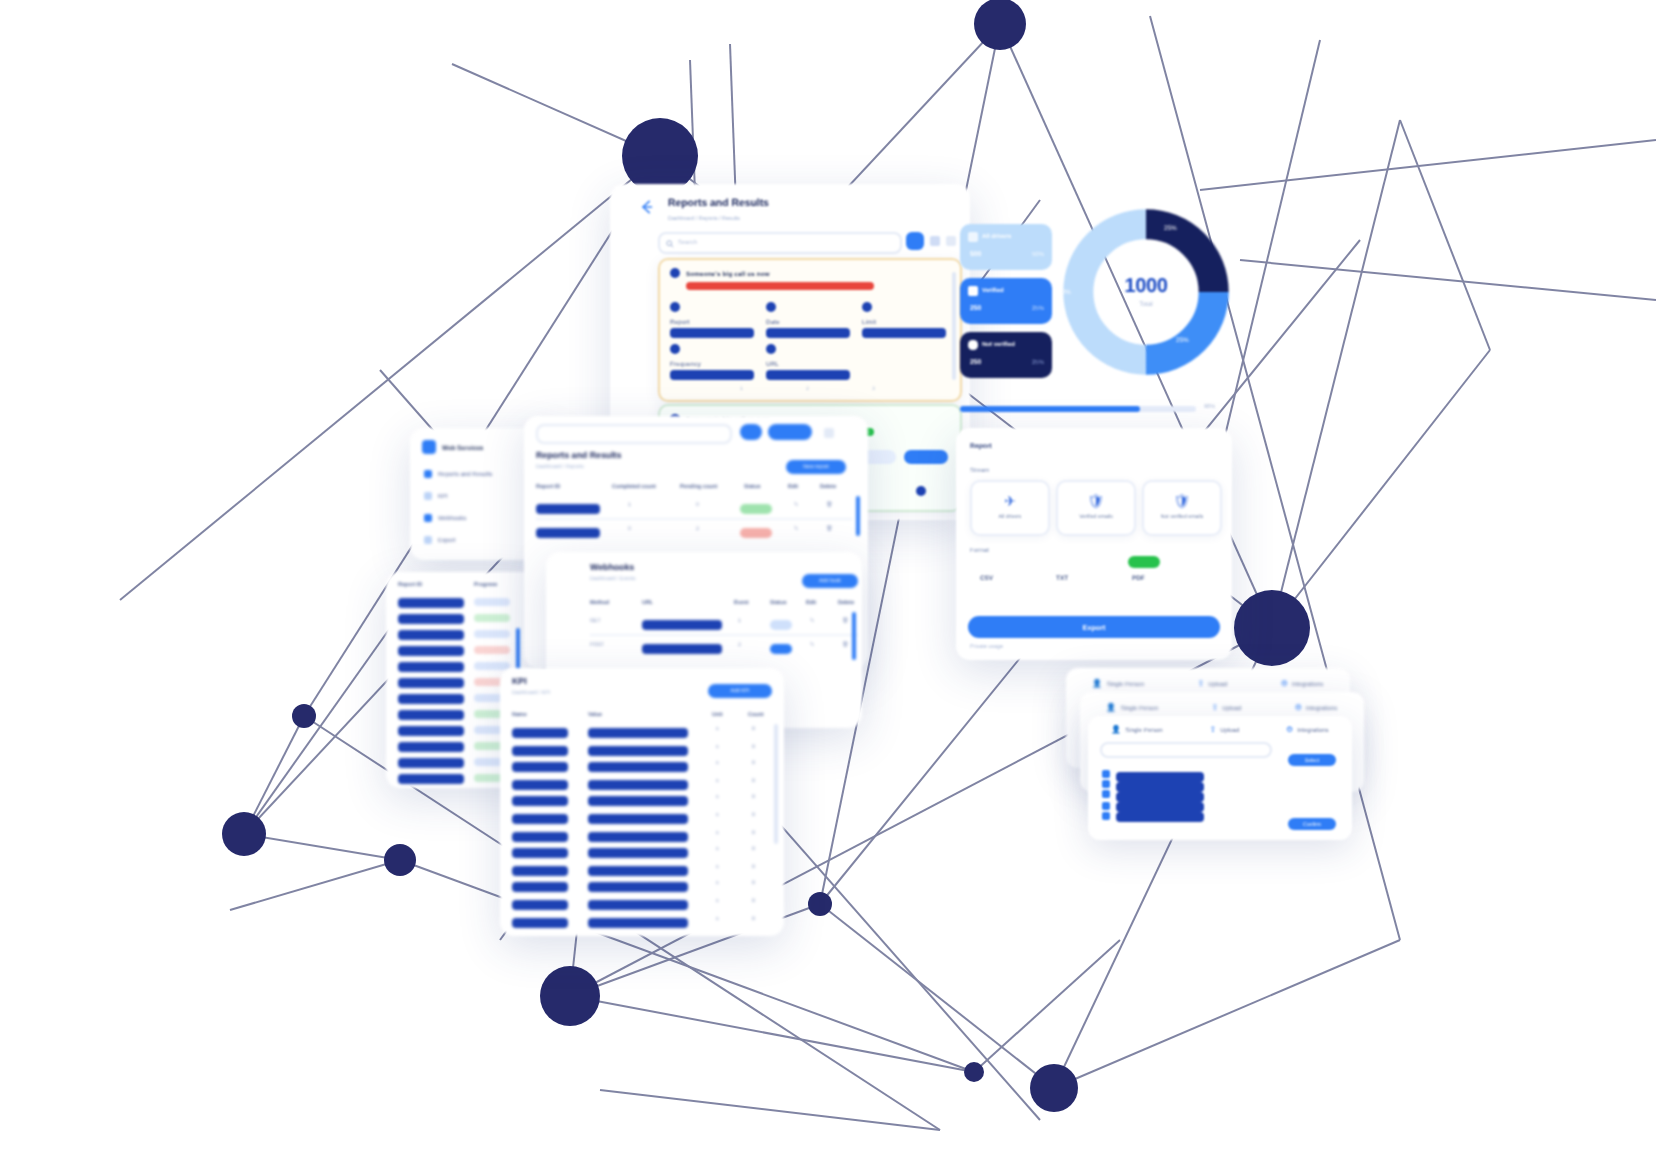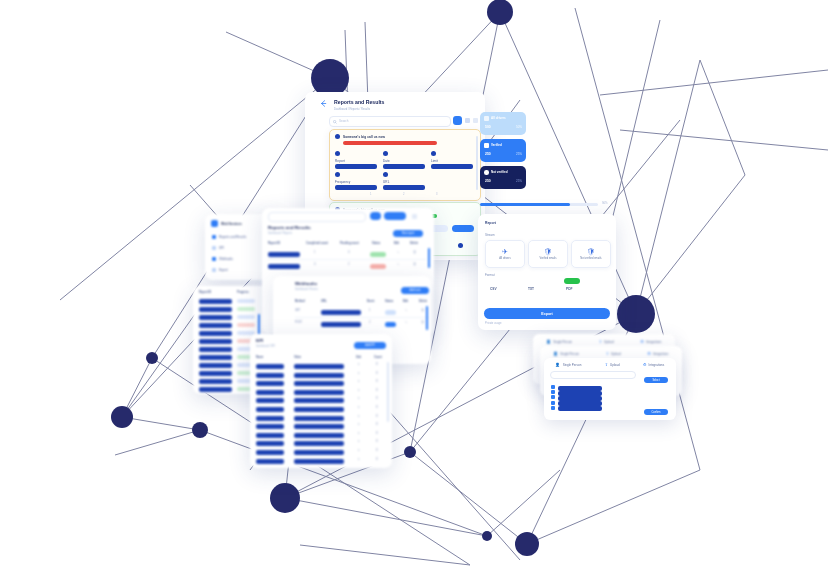--- a/index.html
+++ b/index.html
@@ -239,20 +239,33 @@
       <div class="lgval" style="color:#ffffff;">250</div>
       <div class="lgpct" style="color:#dbeafe;">25%</div>
     </div>
     <div class="legendcard" id="lg2">
       <div class="lgico" style="background:#ffffff;border-radius:50%;"></div>
       <div class="lgname" style="color:#ffffff;">Not verified</div>
       <div class="lgval" style="color:#ffffff;">250</div>
       <div class="lgpct" style="color:#9fb4ea;">25%</div>
     </div>
 
+    <div id="donutwrap">
+      <svg viewBox="0 0 100 100" width="94" height="94" style="position:absolute;left:0;top:3px;">
+
+        <circle cx="50" cy="50" r="36" fill="none" stroke="#bcdcfb" stroke-width="16" stroke-dasharray="113.1 113.1" stroke-dashoffset="-113.1" transform="rotate(-90 50 50)"></circle>
+        <circle cx="50" cy="50" r="36" fill="none" stroke="#15205e" stroke-width="16" stroke-dasharray="56.5 169.6" stroke-dashoffset="0" transform="rotate(-90 50 50)"></circle>
+        <circle cx="50" cy="50" r="36" fill="none" stroke="#3e8ef7" stroke-width="16" stroke-dasharray="56.5 169.6" stroke-dashoffset="-56.5" transform="rotate(-90 50 50)"></circle>
+      </svg>
+      <div style="position:absolute;left:56px;top:16px;font-size:3.2px;color:#ffffff;">25%</div>
+      <div style="position:absolute;left:62px;top:72px;font-size:3.2px;color:#ffffff;">25%</div>
+      <div style="position:absolute;left:3px;top:48px;font-size:3.2px;color:#ffffff;">50%</div>
+      <div class="dnum">1000</div>
+      <div class="dsub">Total</div>
+    </div>
 
     <div style="position:absolute;left:2px;top:103px;width:118px;height:3px;background:#e6edfa;border-radius:2px;">
       <div style="width:76%;height:100%;background:#2f7df6;border-radius:2px;"></div>
     </div>
     <div style="position:absolute;left:124px;top:101px;font-size:2.8px;color:#a8b6d6;">90%</div>
   </div>
 
   <div class="card blur1" id="panel-export">
     <div style="position:absolute;left:7px;top:7px;font-size:3.4px;font-weight:bold;color:#33467f;">Report</div>
     <div style="position:absolute;left:7px;top:19px;font-size:3px;color:#7competitor;color:#7b8cb5;">Stream</div>

